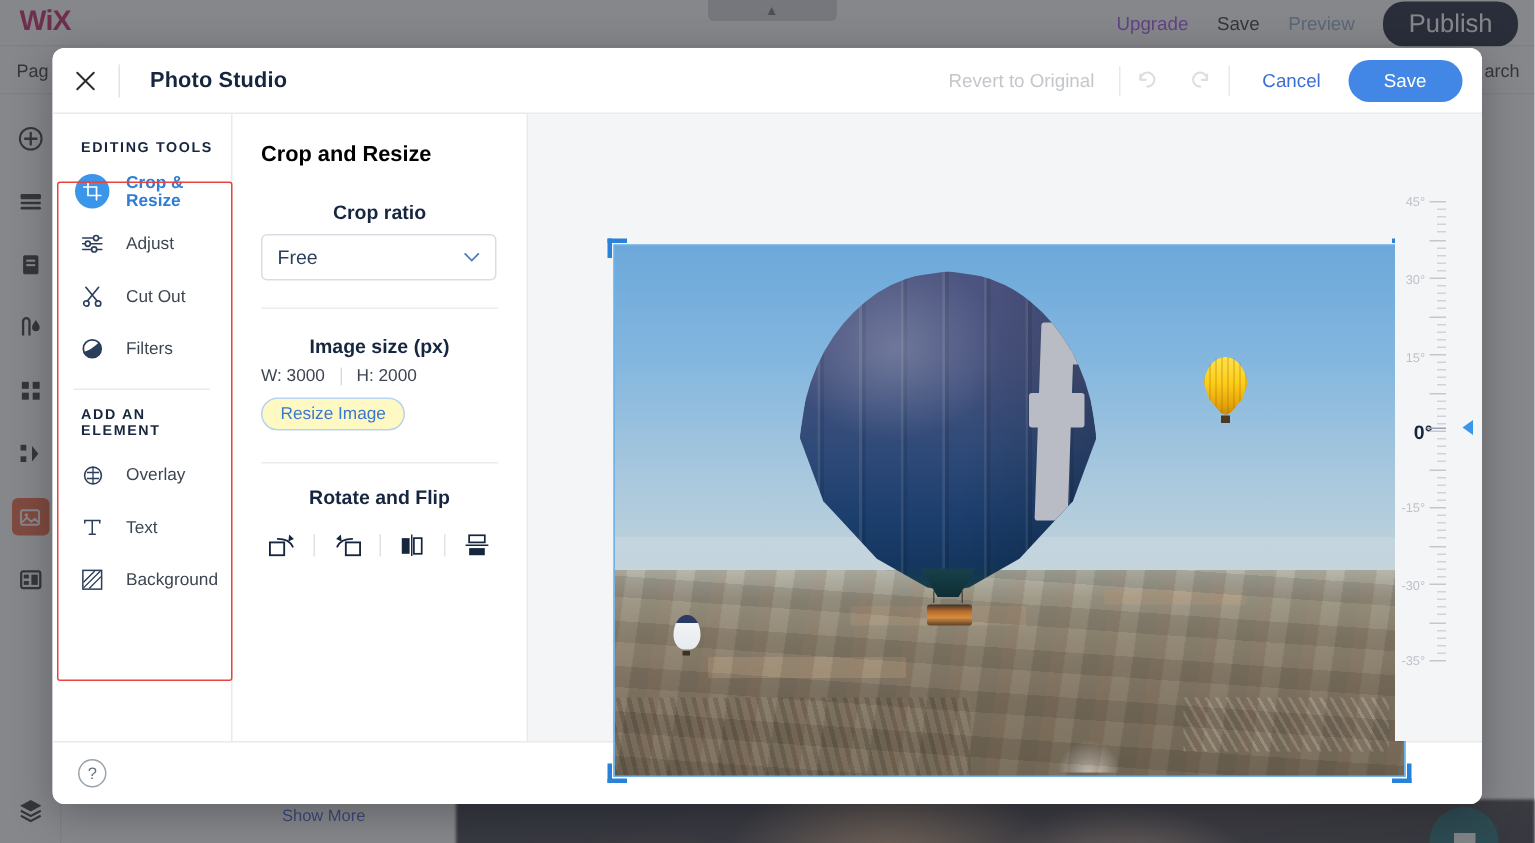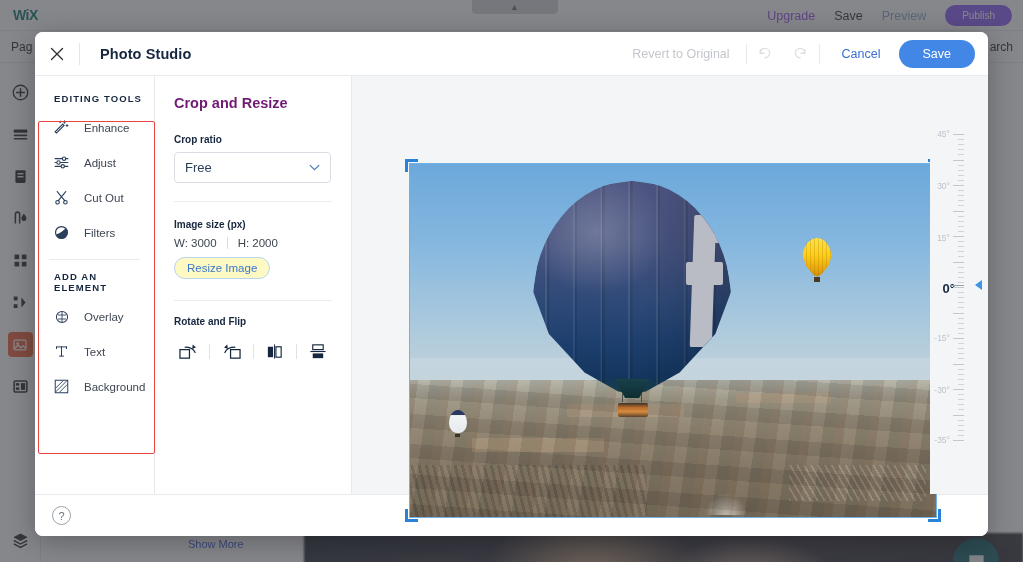--- a/index.html
+++ b/index.html
@@ -15,36 +15,36 @@
     position: absolute; inset: 0;
     background: #ffffff;
   }
   .wix-topbar {
     position: absolute; top: 0; left: 0; width: 1023px; height: 31px;
     background: #ffffff;
     display: flex; align-items: center;
     border-bottom: 1px solid #e8e9eb;
   }
   .wix-logo {
-    font-size: 14px; font-weight: bold; color: #0f766e;
+    font-size: 19px; font-weight: bold; color: #be185d;
     letter-spacing: -0.5px; margin-left: 13px; margin-right: 26px;
     font-family: "Liberation Sans", sans-serif;
     text-align: right;
   }
   .wix-menu { display: flex; align-items: center; gap: 21px; }
   .wix-menu-item { font-size: 12.5px; color: #2b2b2b; cursor: pointer; }
   .wix-top-right {
     position: absolute; right: 11px; top: 0; height: 31px;
     display: flex; align-items: center; gap: 19px;
   }
   .wix-upgrade { font-size: 12.5px; color: #9a4df0; cursor: pointer; }
   .wix-save { font-size: 12.5px; color: #2b2b2b; cursor: pointer; }
   .wix-preview { font-size: 12.5px; color: #8fa8c8; cursor: pointer; }
   .wix-publish {
-    font-size: 10px; color: #fff; background: #8b5cf6;
+    font-size: 17px; color: #fff; background: #0f172a;
     border-radius: 14px; padding: 5px 17px; cursor: pointer;
   }
   .wix-breadcrumb-bar {
     position: absolute; top: 31px; left: 0; width: 1023px; height: 32px;
     background: #fff; border-bottom: 1px solid #e8e9eb;
     display: flex; align-items: center;
   }
   .wix-pages-label {
     font-size: 12px; color: #2b2b2b; margin-left: 11px;
   }
@@ -196,26 +196,27 @@
   }
 
   
   .ps-options {
     width: 197px; flex: 0 0 197px;
     border-right: 1px solid #e9eaec; background: #fff;
     padding: 0;
   }
   .opt-pad { padding: 19px 19px 0 19px; }
   .opt-title {
-    font-size: 14.5px; font-weight: bold; color: #701a75;
+    font-size: 14.5px; font-weight: bold; color: #000000;
     margin-bottom: 23px;
   }
   .opt-label {
-    font-size: 10px; font-weight: bold; color: #16263f;
+    font-size: 13px; font-weight: bold; color: #16263f;
     margin-bottom: 7px;
+    text-align: center;
   }
   .opt-select {
     width: 157px; height: 31px; border: 1px solid #d9dde3;
     border-radius: 4px; display: flex; align-items: center;
     padding: 0 10px; cursor: pointer; background: #fff;
   }
   .opt-select-value { font-size: 13px; color: #2b3f5c; }
   .opt-select-caret { margin-left: auto; color: #4a7fb5; font-size: 10px; }
   .opt-sep { height: 1px; background: #ebecee; margin: 18px 19px 0 19px; }
   .opt-block2 { padding: 17px 19px 0 19px; }
@@ -591,30 +592,30 @@
     </div>
   </div>
 
   <div class="ps-body">
 
     <div class="ps-tools">
       <div class="tools-highlight"></div>
 
       <div class="tool-group-label">EDITING TOOLS</div>
 
-
-      <div class="tool-item">
-        <div class="tool-icon">
-          <svg width="17" height="17" viewBox="0 0 20 20">
-              <path d="M4 16.5L13 7.5l-1.5-1.5L2.5 15z" fill="none" stroke="currentColor" stroke-width="1.3"></path>
-              <path d="M13.5 2v3M12 3.5h3M16.5 6.5v2.4M15.3 7.7h2.4M8.5 2.5v1.8M7.6 3.4h1.8" stroke="currentColor" stroke-width="1.1" stroke-linecap="round"></path>
+      <div class="tool-item active">
+        <div class="tool-icon sel">
+          <svg width="13" height="13" viewBox="0 0 16 16">
+              <path d="M4.5 1v10.5H15" stroke="#fff" stroke-width="1.4" fill="none" stroke-linecap="round"></path>
+              <path d="M1 4.5h10.5V15" stroke="#fff" stroke-width="1.4" fill="none" stroke-linecap="round"></path>
             </svg>
         </div>
-        <div class="tool-label">Enhance</div>
-      </div>
+        <div class="tool-label">Crop &amp; Resize</div>
+      </div>
+
 
       <div class="tool-item">
         <div class="tool-icon">
           <svg width="17" height="17" viewBox="0 0 20 20">
               <path d="M2.5 5.5h15M2.5 10h15M2.5 14.5h15" stroke="currentColor" stroke-width="1.3" stroke-linecap="round"></path>
               <circle cx="13" cy="5.5" r="2" fill="#fff" stroke="currentColor" stroke-width="1.3"></circle>
               <circle cx="6.5" cy="10" r="2" fill="#fff" stroke="currentColor" stroke-width="1.3"></circle>
               <circle cx="11.5" cy="14.5" r="2" fill="#fff" stroke="currentColor" stroke-width="1.3"></circle>
             </svg>
         </div>

